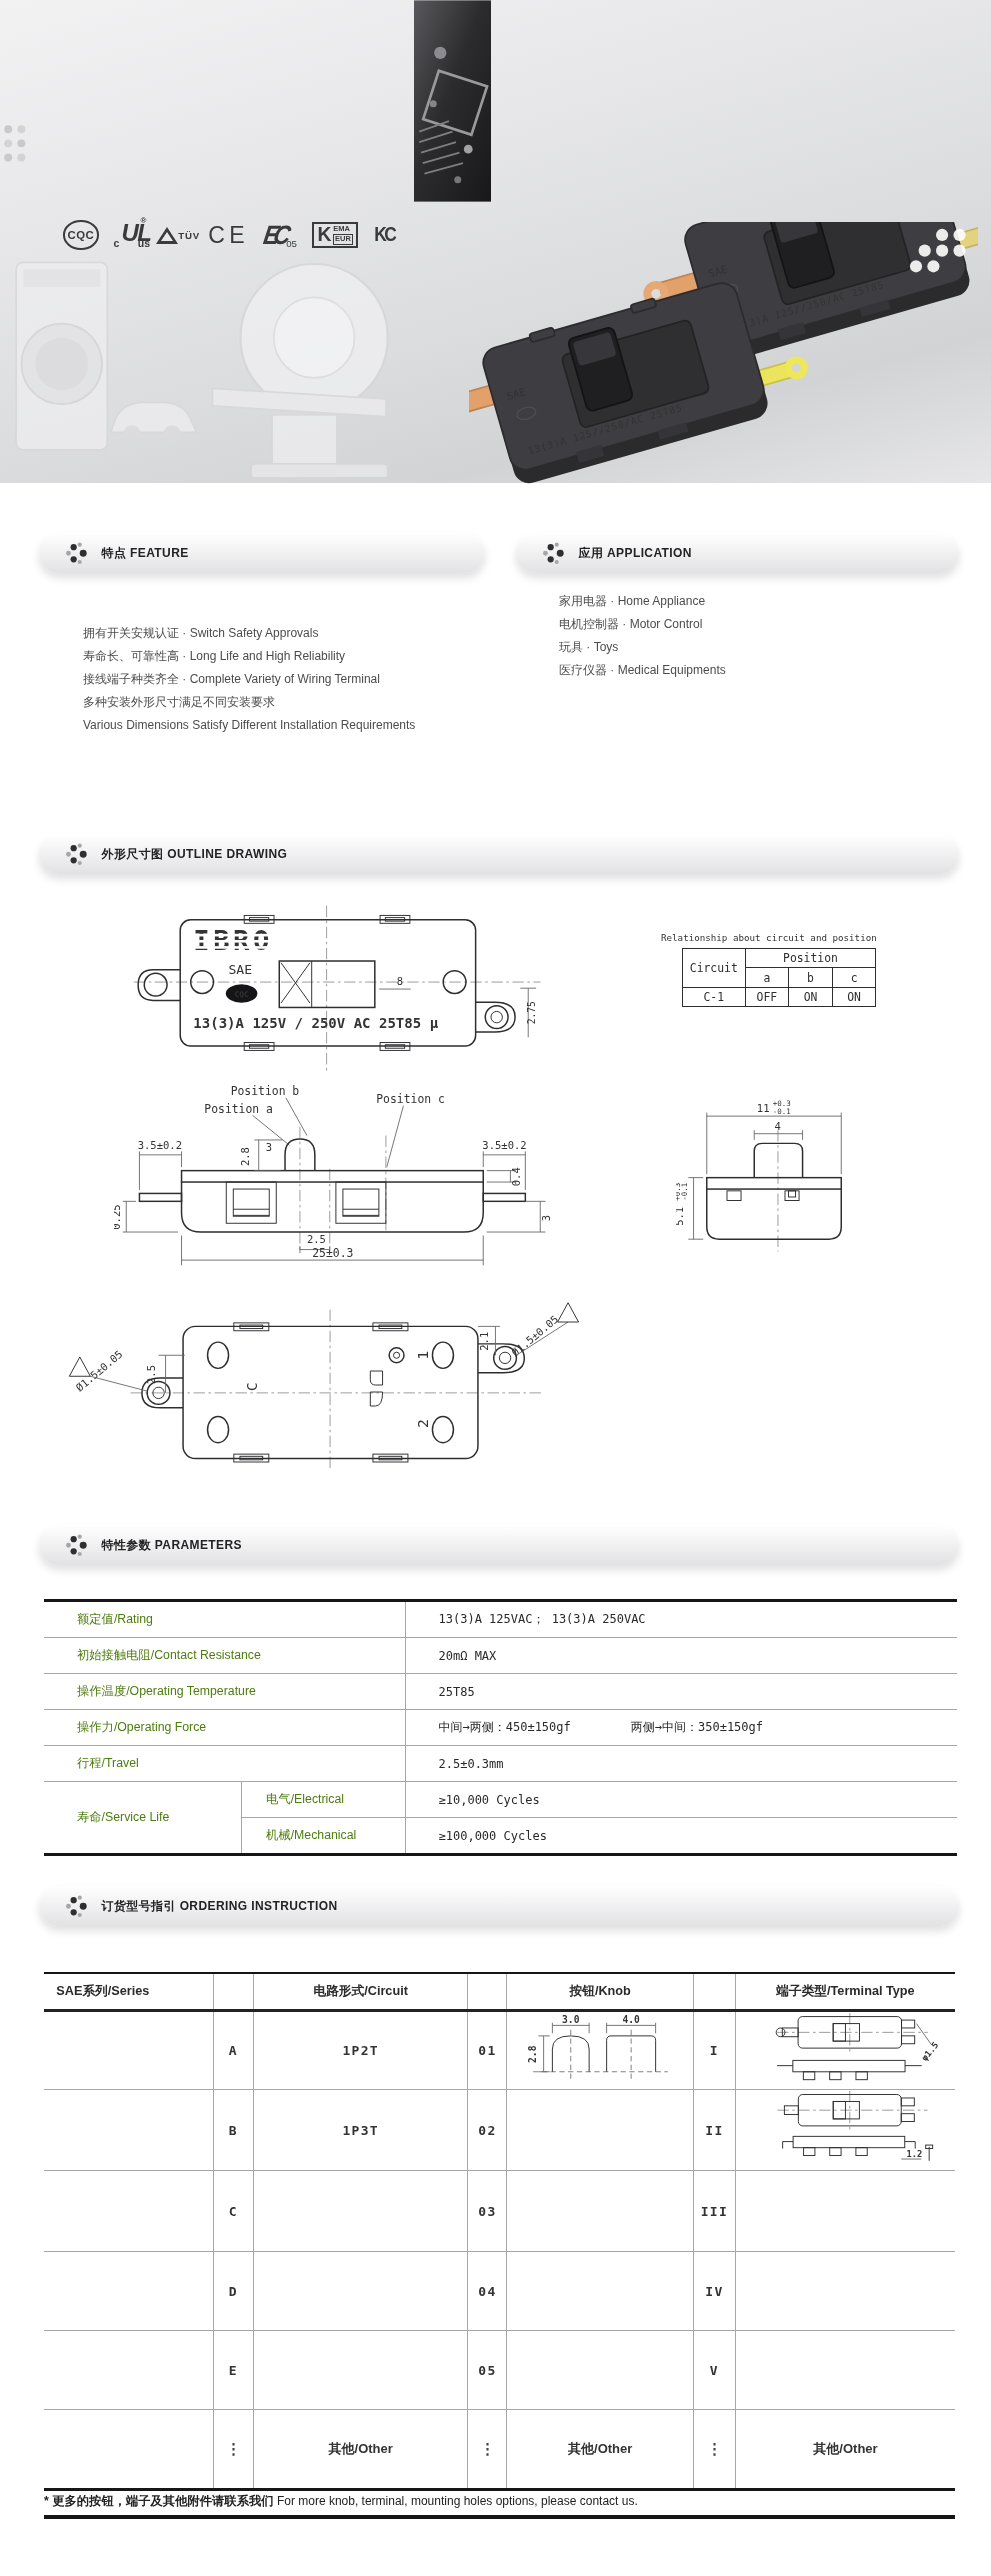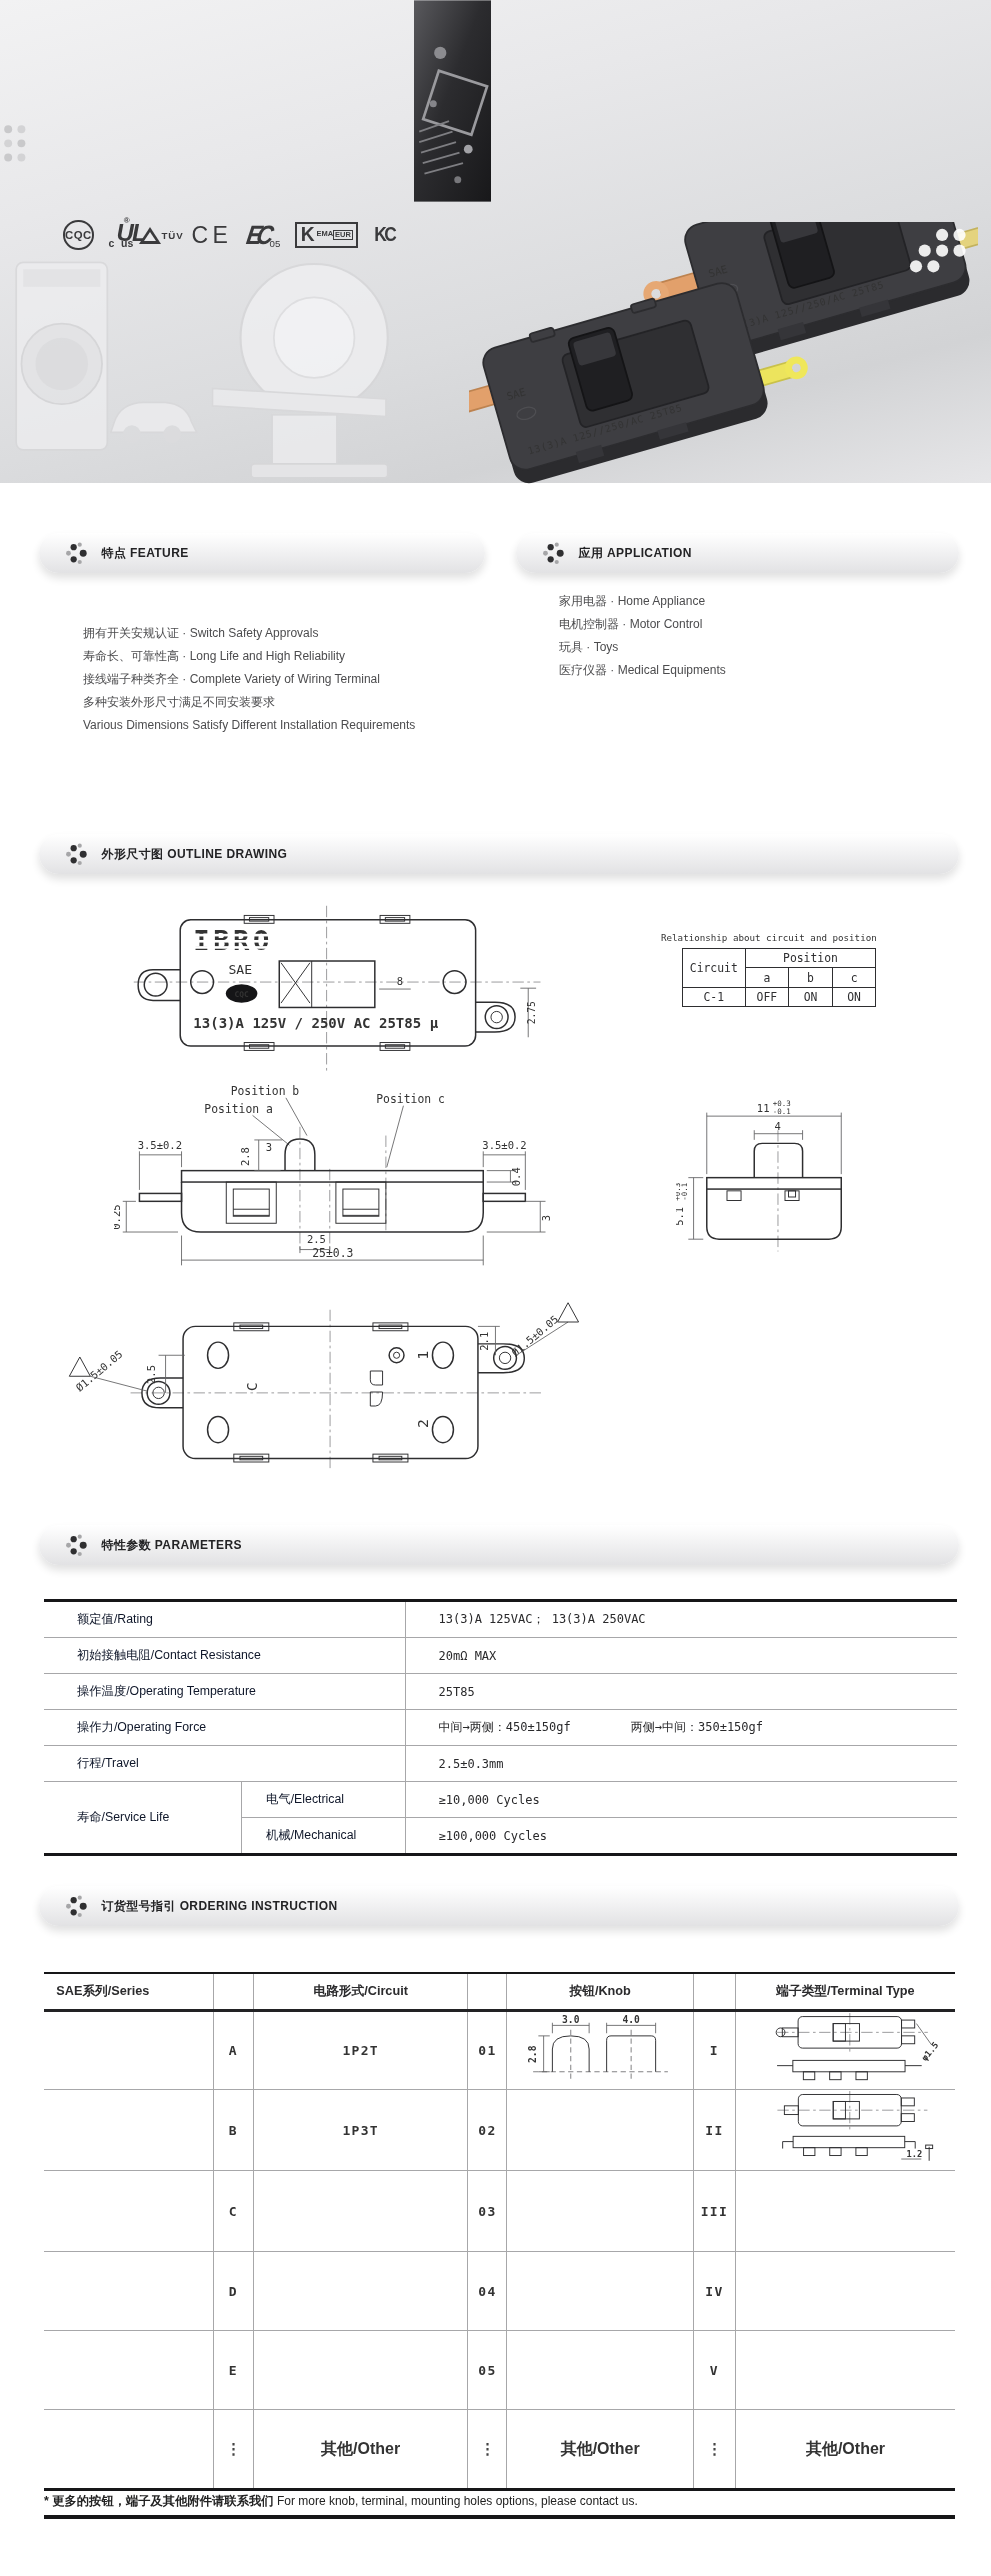--- a/index.html
+++ b/index.html
@@ -28,58 +28,58 @@
      border-bottom:17.5px solid #3a3a3c;position:relative;}
   .tuv .tri::after{content:"";position:absolute;left:-6.1px;top:5.3px;width:0;height:0;
      border-left:6.1px solid transparent;border-right:6.1px solid transparent;border-bottom:9.7px solid #e8e8ea;}
   .tuv .txt{font-size:9.7px;font-weight:bold;letter-spacing:0.9px;margin-top:0.9px;}
   .ce{font-size:23px;font-weight:500;letter-spacing:4.4px;}
   .enec{gap:0.9px;}
   .enec .chev{font-size:23px;font-weight:900;transform:skewX(-18deg) scaleY(1.15);letter-spacing:-5.3px;}
   .enec .n{font-size:9.7px;align-self:flex-end;}
   .kema{border:2.2px solid #3a3a3c;padding:0.9px 3.5px;gap:1.8px;}
   .kema .K{font-size:19.3px;font-weight:bold;line-height:19.3px;}
-  .kema .col{display:flex;flex-direction:row;font-size:7.5px;font-weight:bold;line-height:8.8px;}
+  .kema .col{display:flex;flex-direction:column;font-size:7.5px;font-weight:bold;line-height:8.8px;}
   .kema .eur{border:1.3px solid #3a3a3c;padding:0 0.9px;}
   .kc{font-size:19.3px;font-weight:900;letter-spacing:-2.6px;transform:scaleX(.9);}
 
   
   .pill{height:40px;border-radius:20px;display:flex;align-items:center;padding-left:26px;box-sizing:border-box;
     background:linear-gradient(180deg,#ffffff 0%,#f2f2f3 45%,#e2e2e4 100%);
     box-shadow:0 5.3px 8.8px rgba(0,0,0,0.12);}
   .pill-label{font-size:12px;font-weight:bold;color:#232325;letter-spacing:0.4px;margin-left:10.5px;white-space:nowrap;}
 
   .list{font-size:12px;color:#4c4c4e;line-height:23px;white-space:nowrap;}
 
   
   .rel-title{font-family:"DejaVu Sans Mono",monospace;font-size:9.2px;color:#333;text-align:center;white-space:nowrap;}
   table.ctab{border-collapse:collapse;font-family:"DejaVu Sans Mono",monospace;font-size:11.4px;color:#2e2e30;}
   table.ctab td{border:1.3px solid #2e2e30;text-align:center;height:18.4px;padding:0 5.3px;}
 
   
   table.params{border-collapse:collapse;width:912px;table-layout:fixed;
     border-top:3.5px solid #161618;border-bottom:3.5px solid #161618;}
-  table.params td{border-top:0.9px solid #a7a7a9;height:33px;font-size:12.3px;color:#0f172a;vertical-align:middle;}
+  table.params td{border-top:0.9px solid #a7a7a9;height:33px;font-size:12.3px;color:#4d7c0f;vertical-align:middle;}
   table.params tr:first-child td{border-top:none;}
   table.params td.lbl{padding-left:33px;}
   table.params td.sub{padding-left:24.6px;border-left:0.9px solid #a7a7a9;}
   table.params td.val{padding-left:33px;border-left:0.9px solid #a7a7a9;
     font-family:"DejaVu Sans Mono",monospace;font-size:12px;color:#29292b;}
   table.params td.val .gap{display:inline-block;width:60px;}
 
   
   table.order{border-collapse:collapse;width:911px;table-layout:fixed;
     border-top:2.6px solid #161618;border-bottom:3.5px solid #161618;}
   table.order td{border-left:0.9px solid #a7a7a9;border-top:0.9px solid #a7a7a9;
     text-align:center;vertical-align:middle;color:#333;}
   table.order td:first-child{border-left:none;}
   table.order tr.hdr td{border-top:none;border-bottom:3.5px solid #222224;font-size:12.7px;color:#2b2b2d;height:33px;}
   table.order tr.hdr td.serieshdr{text-align:left;padding-left:12.3px;}
   table.order td.mono{font-family:"DejaVu Sans Mono",monospace;font-size:13px;letter-spacing:1.3px;}
-  table.order td.other{font-size:16px;}
+  table.order td.other{font-size:13px;}
   table.order td.dots{font-family:"DejaVu Sans Mono",monospace;font-size:15px;color:#444;}
 
   .note{font-size:12px;color:#222;white-space:nowrap;}
   .note .zh{font-weight:bold;font-size:12.3px;}
   .thickline{background:#161618;height:3.5px;}
 
   
   svg .ln{stroke:#2e2e30;stroke-width:1.7;fill:none;}
   svg .lt{stroke:#2e2e30;stroke-width:1.1;fill:none;}
   svg .dim{stroke:#63636 5;stroke:#636365;stroke-width:1;fill:none;}

